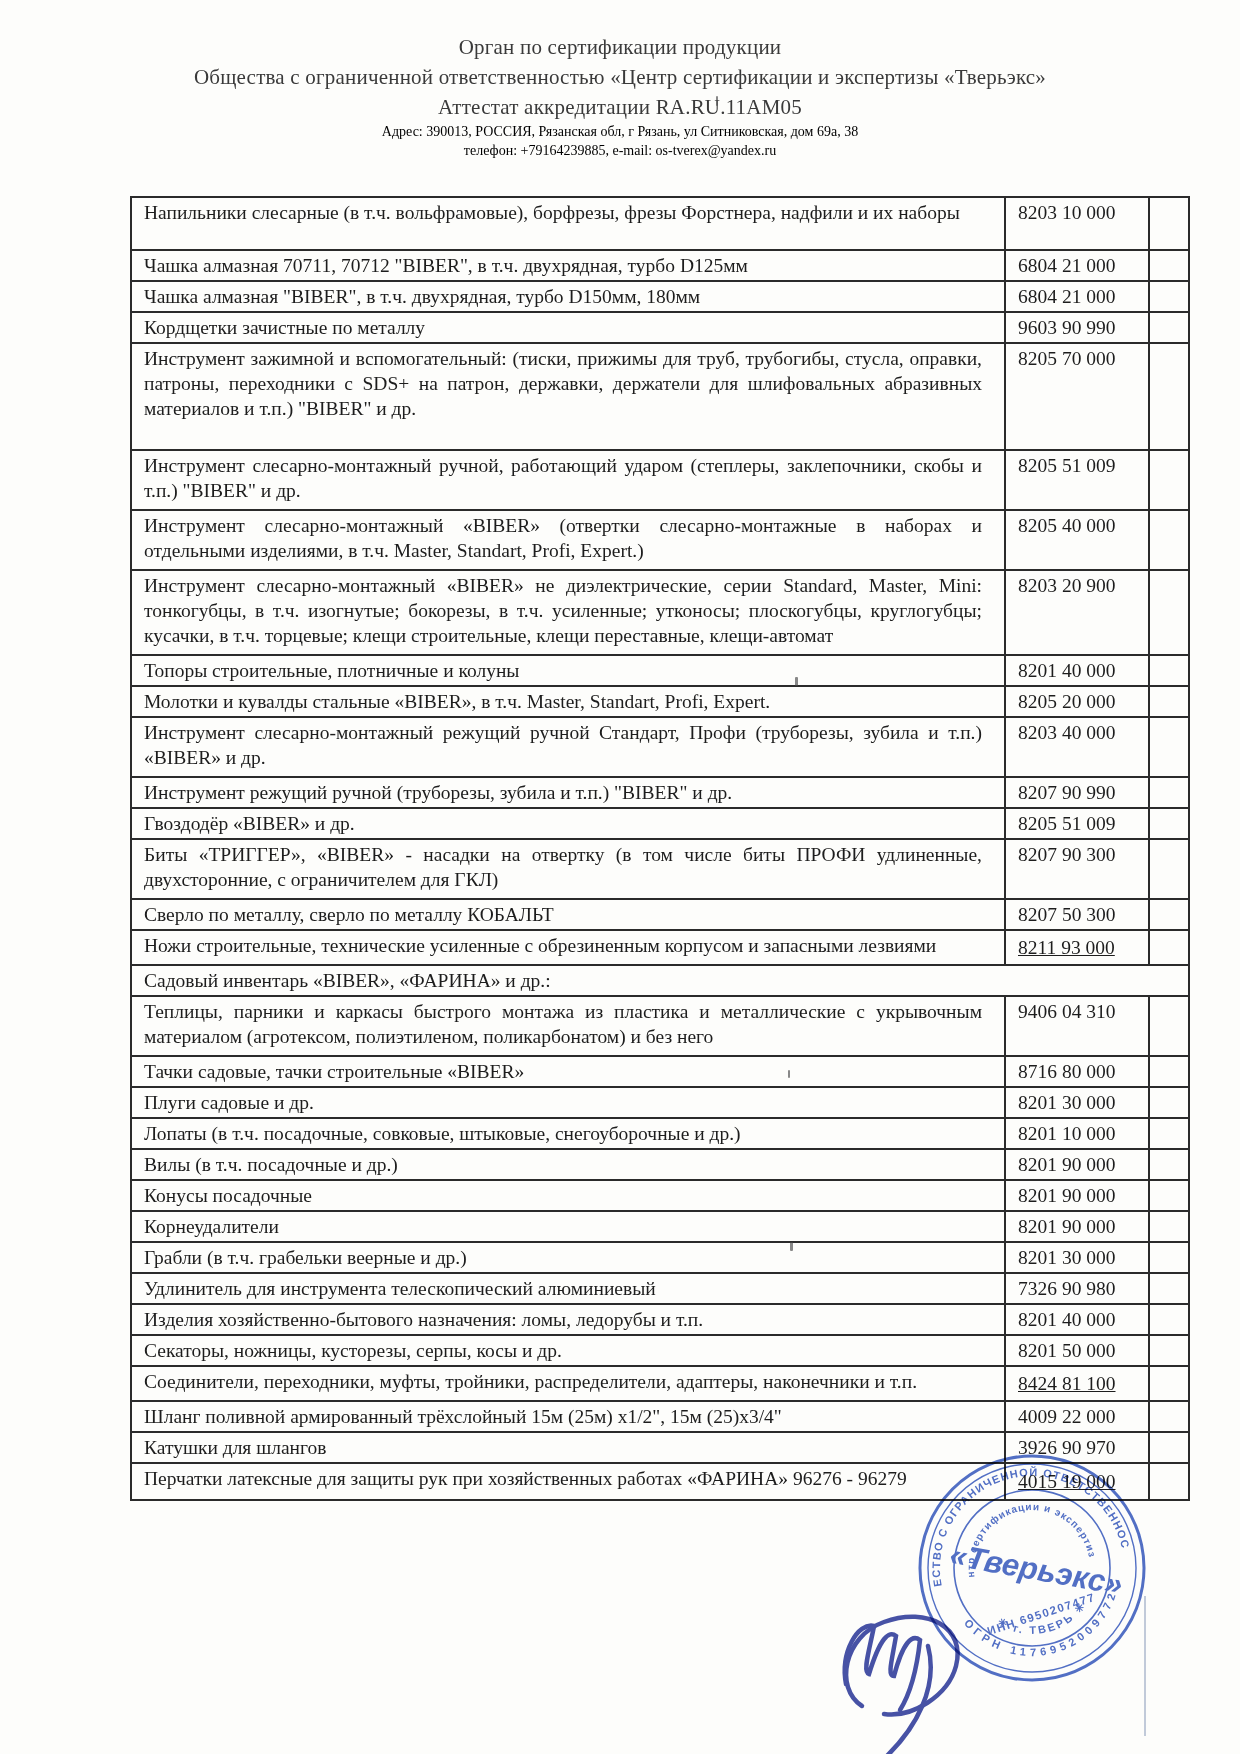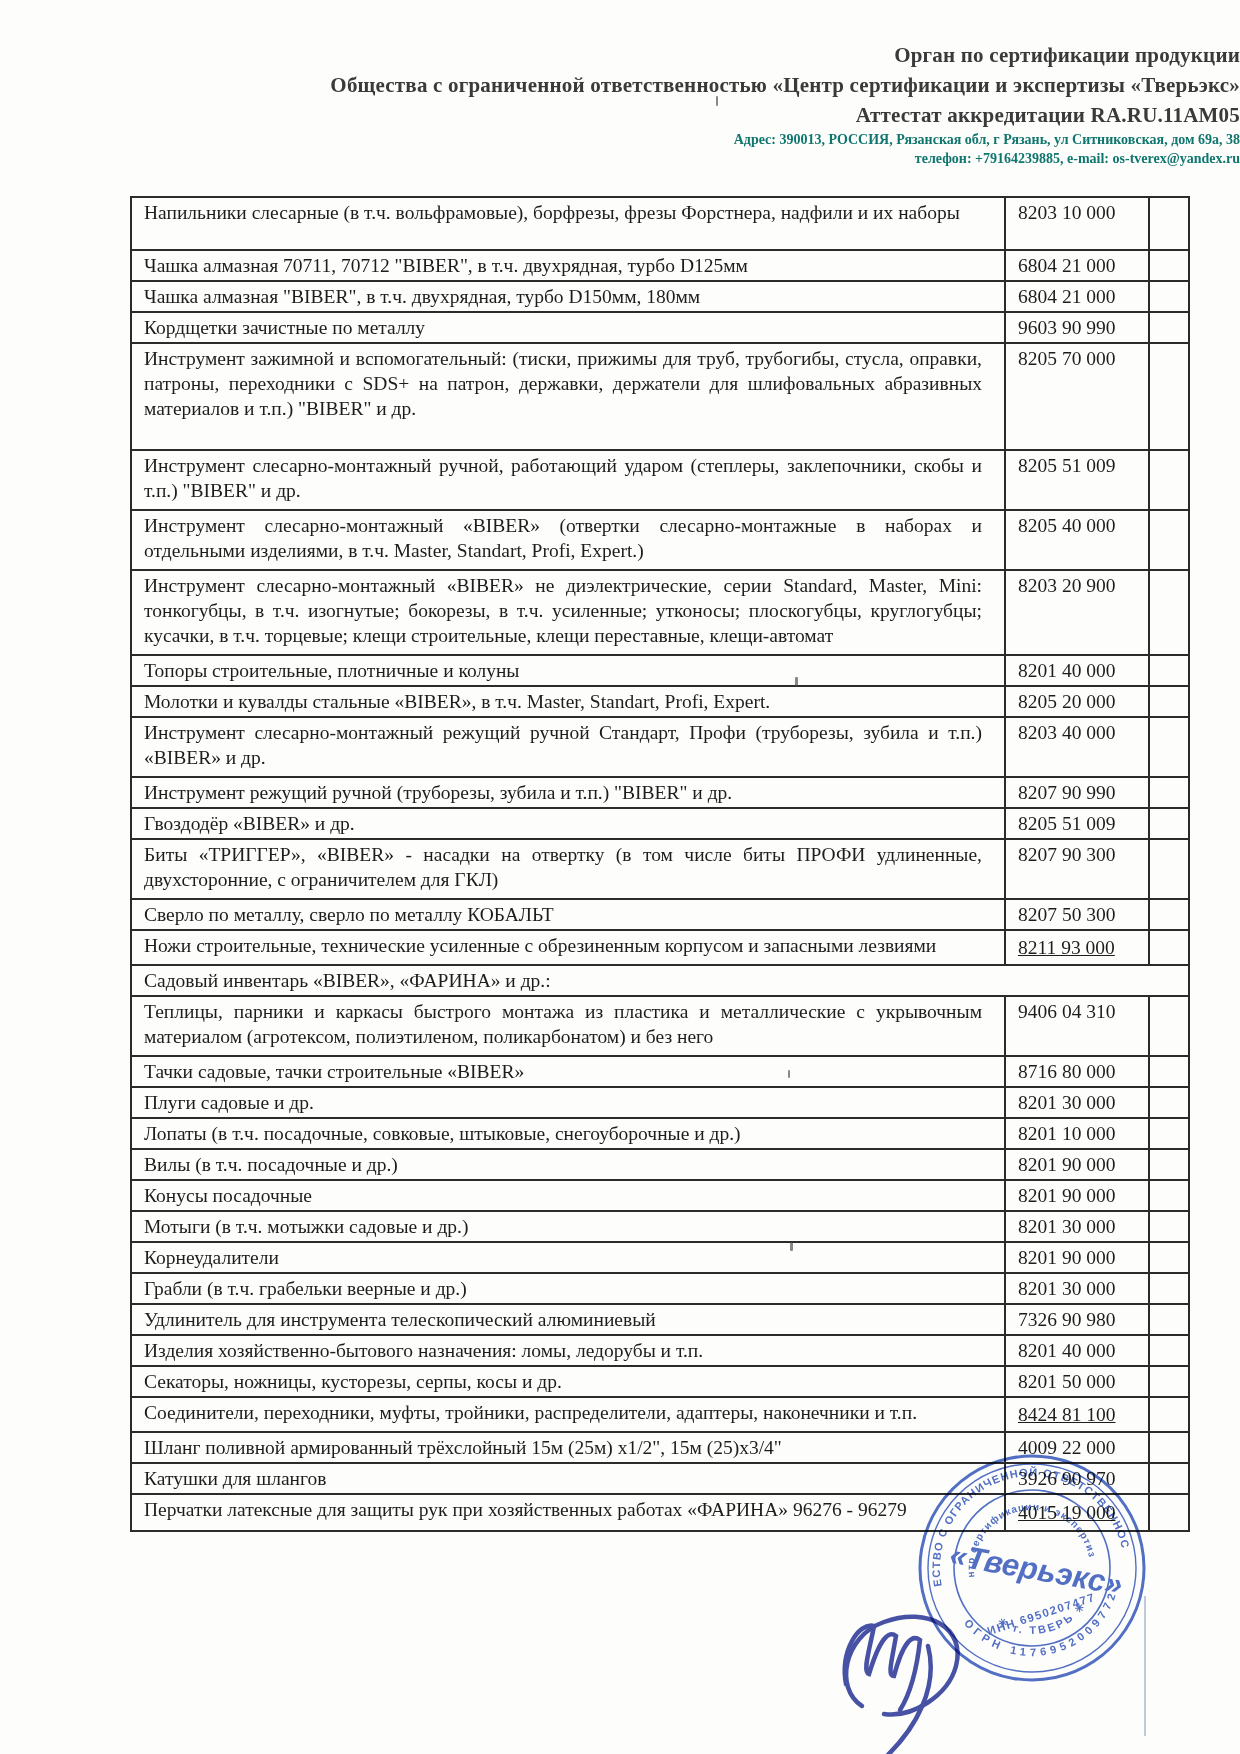--- a/index.html
+++ b/index.html
@@ -2,23 +2,23 @@
 <html><head>
 <meta charset="utf-8">
 <style>
   html,body{margin:0;padding:0;background:#e8e8e8;}
   .page{
     position:relative;width:1240px;height:1754px;margin:0 auto;
     background:#fdfdfb;overflow:hidden;
     font-family:"Liberation Serif", serif;color:#222;
   }
   
-  .hdr{position:absolute;top:40px;left:0;width:100%;text-align:right;color:#3a3a3a;font-weight:bold;}
+  .hdr{position:absolute;top:32px;left:0;width:100%;text-align:center;color:#3a3a3a;}
   .hdr .l{font-size:21px;line-height:30px;letter-spacing:.2px;}
-  .hdr .s{font-size:14px;line-height:19px;color:#0f766e;}
+  .hdr .s{font-size:14px;line-height:19px;color:#000000;}
   
   table.tbl{
     position:absolute;top:196px;left:130px;width:1058px;
     border-collapse:collapse;table-layout:fixed;
   }
   table.tbl td{
     border:2px solid #2b2b2b;
     font-size:19.5px;line-height:25px;
     padding:2px 22px 2px 12px;
     vertical-align:top;color:#1d1d1d;
@@ -170,25 +170,20 @@
           <td class="desc">Вилы (в т.ч. посадочные и др.)</td>
           <td class="code">8201 90 000</td>
           <td class="spacer"></td>
         </tr>
         <tr>
           <td class="desc">Конусы посадочные</td>
           <td class="code">8201 90 000</td>
           <td class="spacer"></td>
         </tr>
         <tr>
-          <td class="desc">Мотыги (в т.ч. мотыжки садовые и др.)</td>
-          <td class="code">8201 30 000</td>
-          <td class="spacer"></td>
-        </tr>
-        <tr>
           <td class="desc">Корнеудалители</td>
           <td class="code">8201 90 000</td>
           <td class="spacer"></td>
         </tr>
         <tr>
           <td class="desc">Грабли (в т.ч. грабельки веерные и др.)</td>
           <td class="code">8201 30 000</td>
           <td class="spacer"></td>
         </tr>
         <tr>

